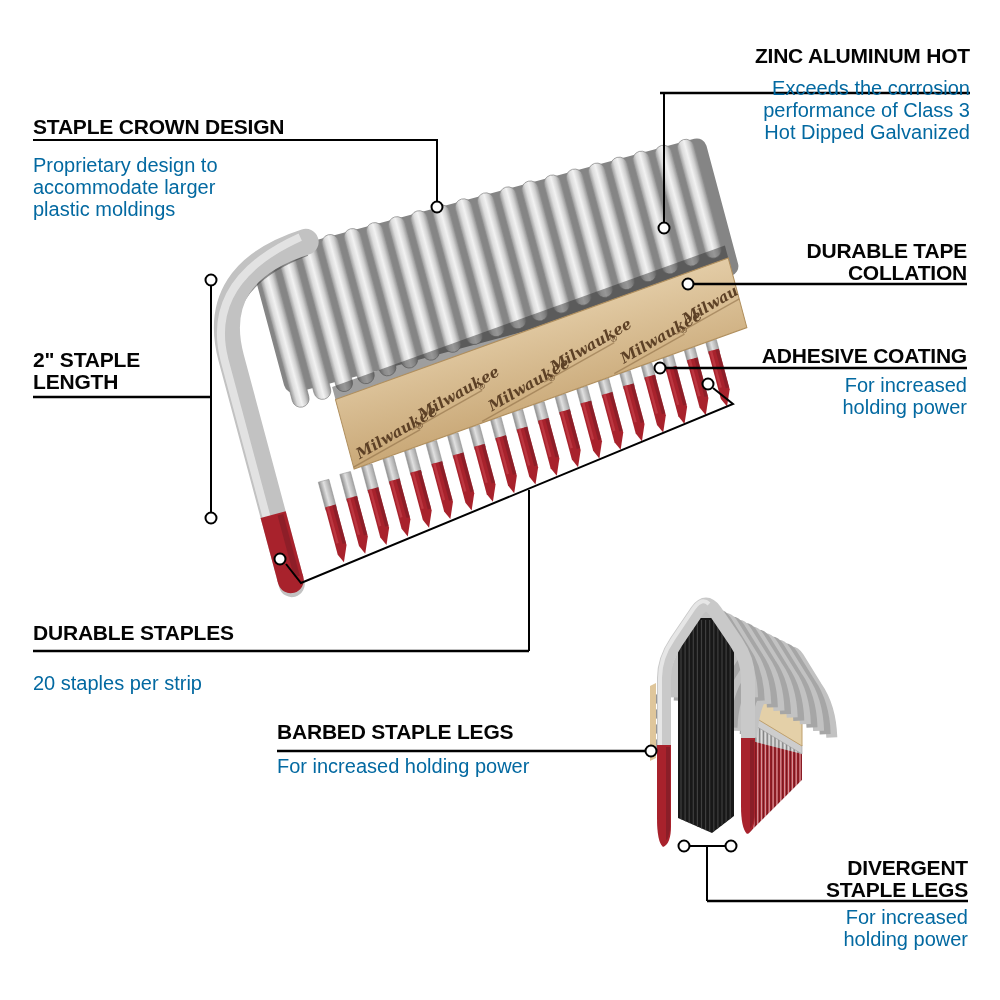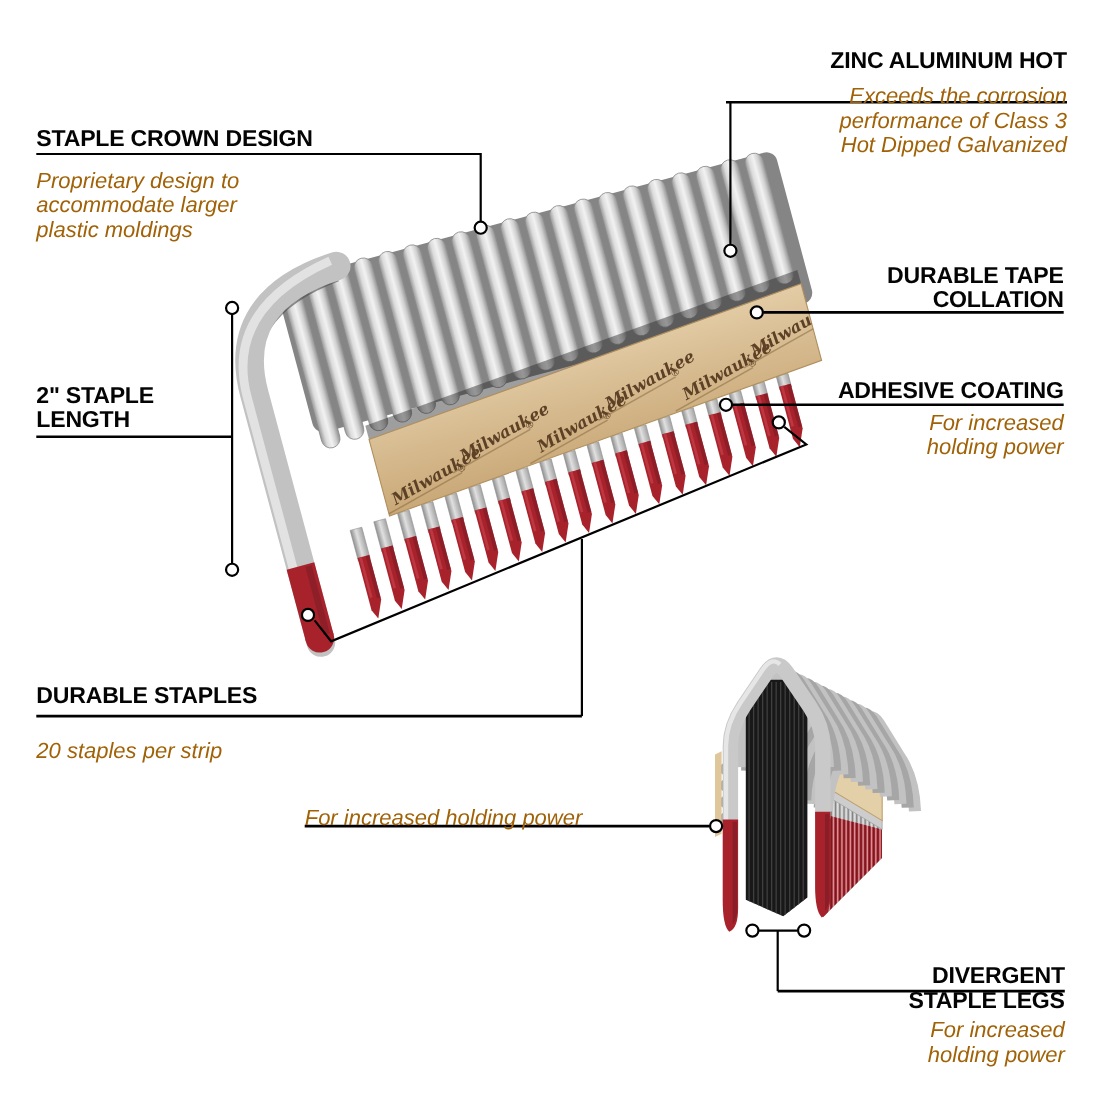--- a/index.html
+++ b/index.html
@@ -3,36 +3,36 @@
 <meta charset="utf-8">
 <style>
   html,body{margin:0;padding:0;background:#fff;}
   .canvas{
     position:relative;width:1000px;height:1000px;background:#ffffff;
     font-family:"Liberation Sans",sans-serif;overflow:hidden;
   }
   .art{position:absolute;left:0;top:0;width:1000px;height:1000px;}
   .callout{position:absolute;color:#000;}
   .callout .t{font-weight:bold;font-size:21px;line-height:22px;letter-spacing:-0.2px;white-space:nowrap;color:#040404;}
-  .callout .b{font-size:20px;line-height:22px;white-space:nowrap;color:#a16207;font-style:italic;}
+  .callout .b{font-size:20px;line-height:22px;white-space:nowrap;color:#0369a1;}
   .ra{text-align:right;}
   
   #c-zinc      {right:30px; top:45px;margin-left:12px;}
   #c-zinc .body{margin-top:10px;}
   #c-diamond   {left:33px;  top:116px;}
   #c-diamond .body{margin-top:16px;}
   #c-durable   {right:33px; top:240px;}
   #c-adhesive  {right:33px; top:345px;}
   #c-adhesive .body{margin-top:7px;}
   #c-length    {left:33px;  top:349px;}
   #c-collated  {left:33px;  top:622px;}
   #c-collated .body{margin-top:28px;}
   #c-barbed    {left:277px; top:721px;}
   #c-barbed .body{margin-top:12px;}
-  #c-divergent {right:32px; top:857px;margin-top:20px;}
+  #c-divergent {right:32px; top:857px;}
   #c-divergent .body{margin-top:5px;}
 </style>
 </head>
 <body>
 
 <div class="canvas">
 
   <svg id="art" class="art" viewBox="0 0 1000 1000" xmlns="http://www.w3.org/2000/svg">
     <defs>
       <linearGradient id="ribGrad" x1="0" y1="0" x2="1" y2="0">
@@ -335,20 +335,21 @@
   </div>
 
   <div class="callout" id="c-collated">
     <div class="t">DURABLE STAPLES</div>
     <div class="body">
       <div class="b">20 staples per strip</div>
     </div>
   </div>
 
   <div class="callout" id="c-barbed">
+    <div class="t">BARBED STAPLE LEGS</div>
     <div class="body">
       <div class="b">For increased holding power</div>
     </div>
   </div>
 
   <div class="callout ra" id="c-divergent">
     <div class="t">DIVERGENT</div>
     <div class="t">STAPLE LEGS</div>
     <div class="body">
       <div class="b">For increased</div>

